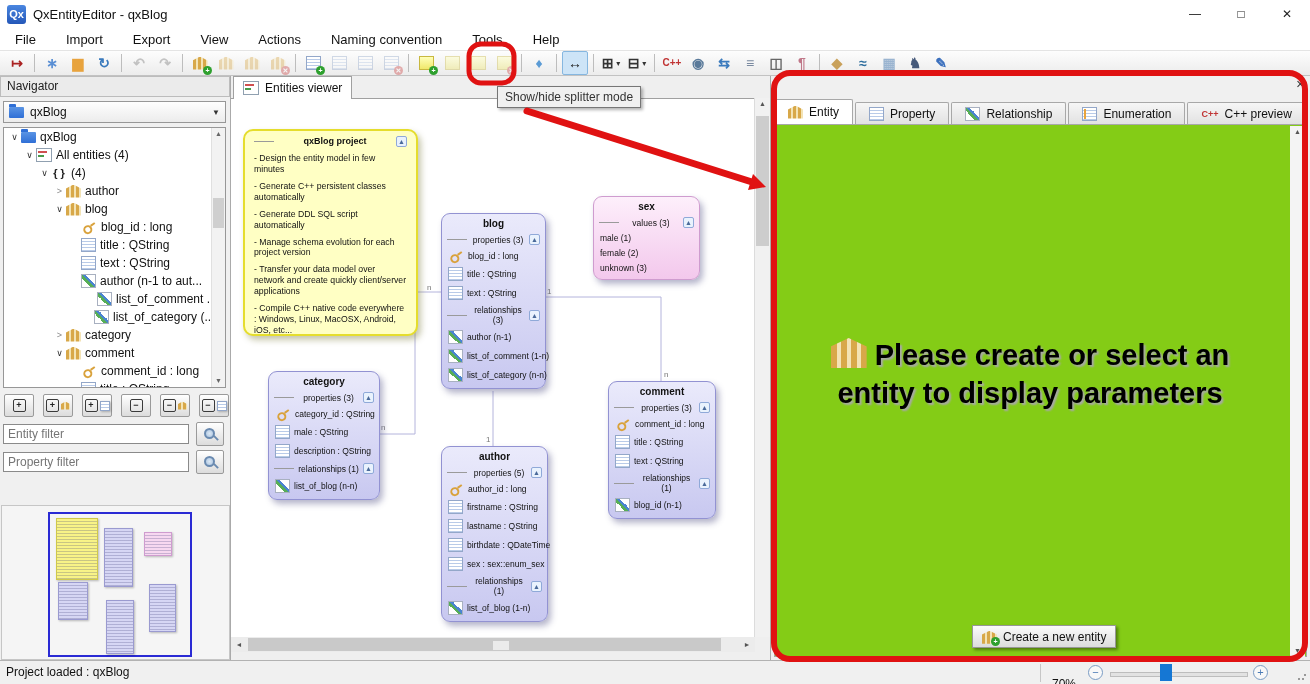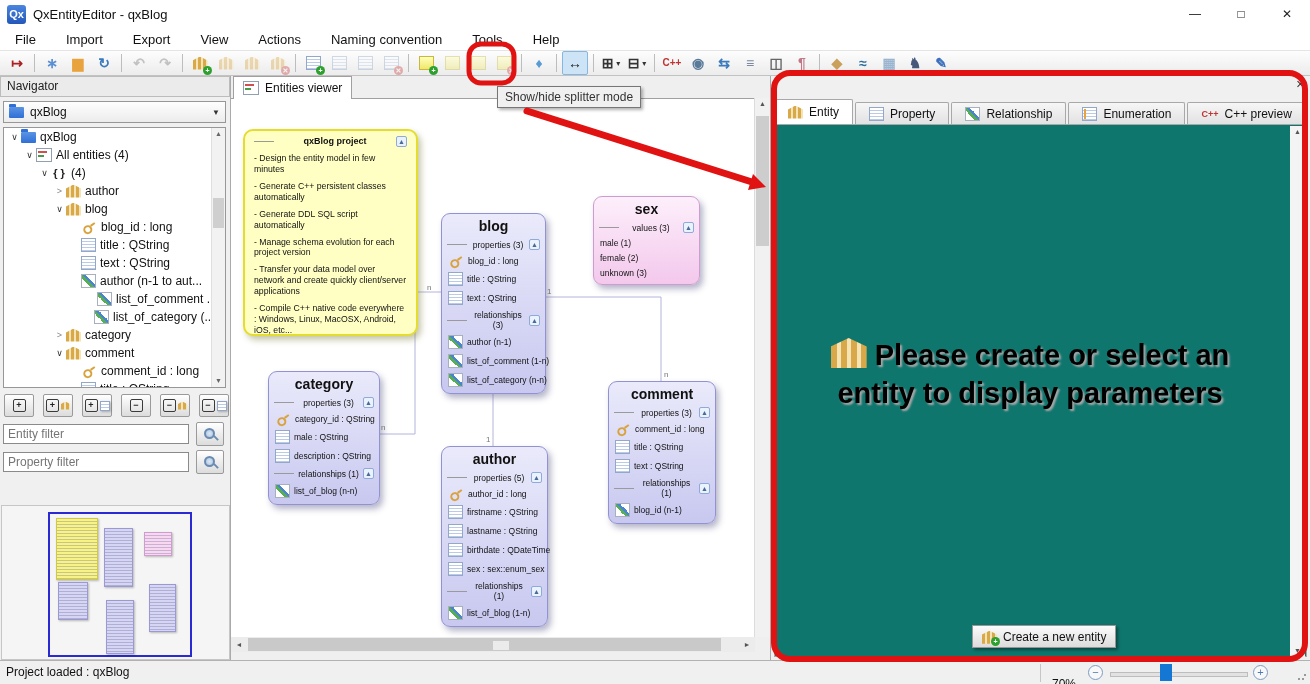--- a/index.html
+++ b/index.html
@@ -81,41 +81,41 @@
   .note{position:absolute;left:12px;top:30px;width:175px;height:207px;box-sizing:border-box;background:#ffffc4;
         border:2px solid #e5dd2d;border-radius:10px;box-shadow:3px 4px 6px rgba(130,130,70,.45);
         padding:5px 9px;font-size:8.7px;z-index:1;line-height:1.25}
   .note-hdr{display:flex;align-items:center;gap:4px;margin-bottom:2px}
   .note-title{flex:1;text-align:center;font-weight:bold;font-size:9px}
   .note-body p{margin:6px 0 0 0}
   
   .ebox{position:absolute;border-radius:9px;font-size:8.5px;box-shadow:3px 4px 6px rgba(90,90,140,.45);z-index:1;padding-bottom:4px}
   .ebox.purple{background:linear-gradient(#eaeafb,#c8c8f0);border:1px solid #9292d2}
   .ebox.pink{background:linear-gradient(#fdeffb,#f3c8ec);border:1px solid #cf9ccf}
-  .ebox-title{text-align:center;font-weight:bold;font-size:14px;padding:4px 0 2px}
+  .ebox-title{text-align:center;font-weight:bold;font-size:10px;padding:4px 0 2px}
   .sec-hdr{display:flex;align-items:center;gap:3px;padding:3px 5px 2px}
   .sec-line{flex:0 0 20px;height:1px;background:#9a9a9a}
   .sec-lbl{flex:1;text-align:center}
   .sec-btn{width:11px;height:11px;box-sizing:border-box;border:1px solid #8fa9d8;background:#e9f2fd;border-radius:2px;
            font-size:7px;line-height:9px;text-align:center;color:#4a6a9a;flex:0 0 11px}
   .erow{display:flex;align-items:center;gap:4px;padding:2.5px 6px;white-space:nowrap}
   #box-blog{left:210px;top:114px;width:103px}
   #box-sex{left:362px;top:97px;width:105px}
   #box-category{left:37px;top:272px;width:110px}
   #box-author{left:210px;top:347px;width:105px}
   #box-comment{left:377px;top:282px;width:106px}
   
   .right{position:absolute;left:770px;top:76px;width:540px;height:584px;background:#f0f0f0;border-left:1px solid #aaa;box-sizing:border-box}
   .right .panel-hdr{position:absolute;left:0;top:0;width:100%}
   .p-close{position:absolute;right:5px;top:2px;font-size:11px;color:#333}
   .ptabs{position:absolute;left:3px;top:24px;right:3px;height:24px;display:flex;align-items:flex-end;gap:2px}
   .ptab{height:21px;display:flex;align-items:center;gap:6px;padding:0 13px;font-size:12px;
         background:linear-gradient(#f6f6f6,#e2e2e2);border:1px solid #a8a8a8;border-bottom:none;border-radius:2px 2px 0 0}
   .ptab.active{background:#fff;height:24px;font-weight:normal}
-  .pcontent{position:absolute;left:3px;top:48px;width:533px;height:533px;box-sizing:border-box;background:#0f766e;border:1px solid #a8a8a8}
+  .pcontent{position:absolute;left:3px;top:48px;width:533px;height:533px;box-sizing:border-box;background:#84cc16;border:1px solid #a8a8a8}
   .pscroll{position:absolute;right:1px;top:1px;width:15px;height:531px;background:#f4f4f4;font-size:7px;color:#555;text-align:center}
   .msg{position:absolute;left:15px;top:212px;width:480px;text-align:center;font-size:29px;font-weight:bold;color:#000;
        text-shadow:2px 2px 2px #a8a8a8;line-height:1.3}
   .create-btn{position:absolute;left:197px;top:500px;height:23px;box-sizing:border-box;display:flex;align-items:center;gap:6px;
               padding:0 9px;font-size:12px;background:linear-gradient(#fbfbfb,#dcdcdc);border:1px solid #979797;
               box-shadow:2px 2px 3px rgba(0,0,0,.4)}
   
   .statusbar{position:absolute;left:0;top:660px;width:1310px;height:24px;box-sizing:border-box;background:#f0f0f0;
              border-top:1px solid #b2b2b2;font-size:12px}
   .status-text{position:absolute;left:6px;top:4px}

